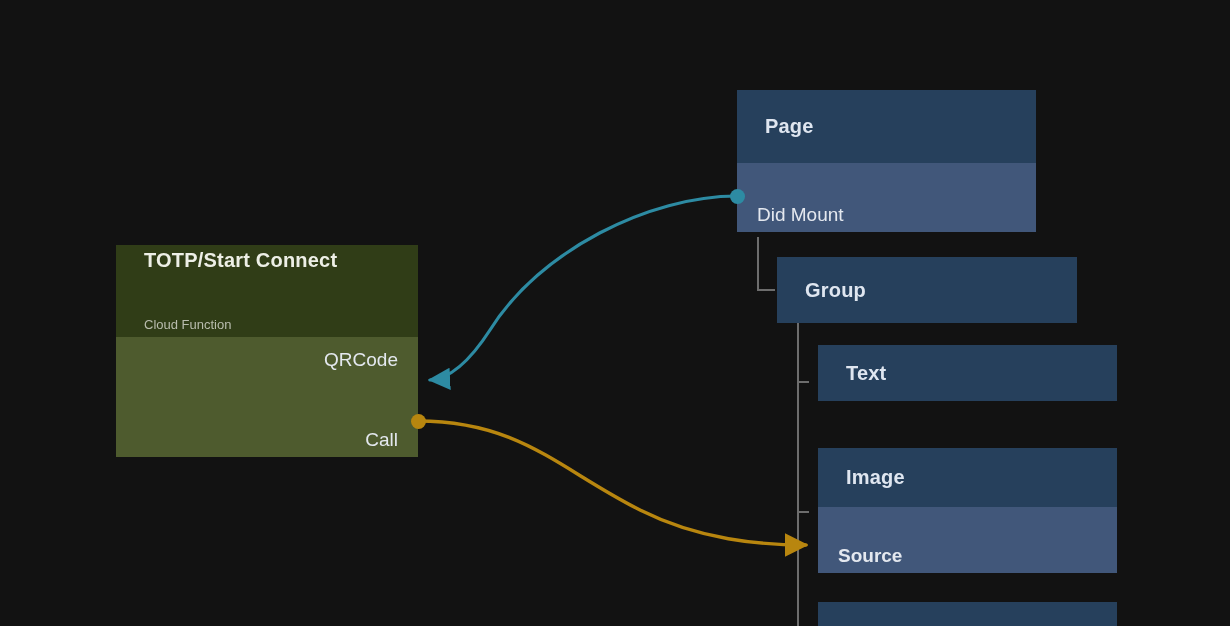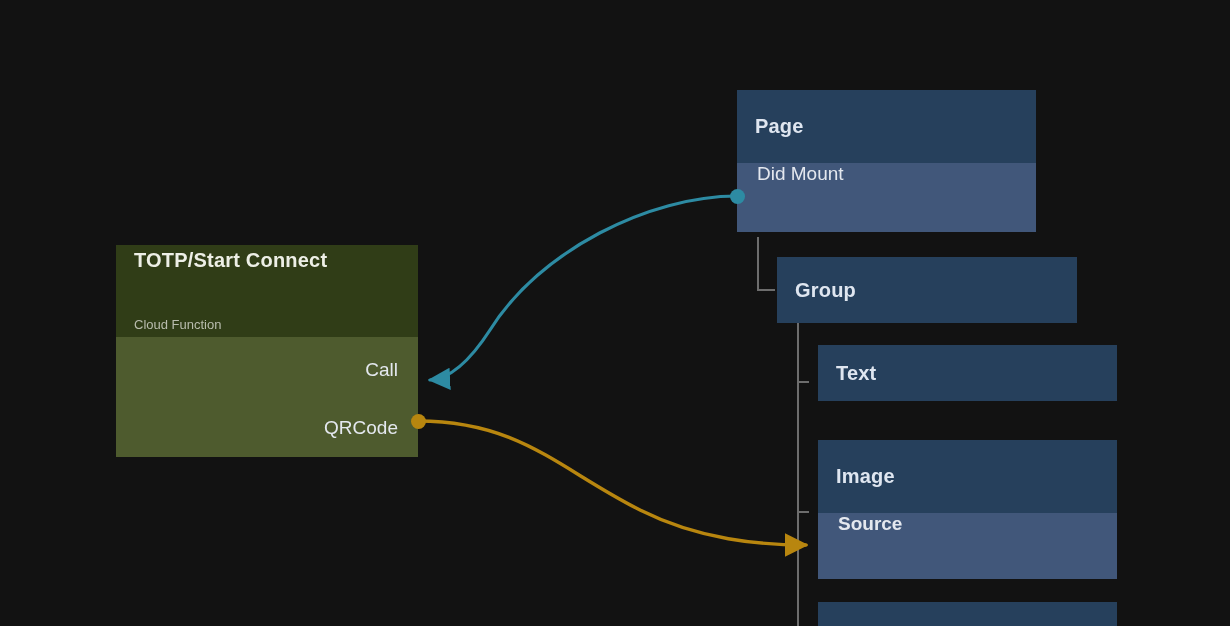--- a/index.html
+++ b/index.html
@@ -41,21 +41,21 @@
     z-index: 10;
     display: flex;
     flex-direction: column;
     overflow: hidden;
   }
 
   .node-header {
     display: flex;
     flex-direction: column;
     justify-content: center;
-    padding: 0 18px;
+    padding: 0 28px;
   }
 
   .node-title {
     font-size: 20px;
     font-weight: bold;
     color: #e8e8e4;
     letter-spacing: 0.2px;
     line-height: 1.25;
     white-space: nowrap;
   }
@@ -63,22 +63,22 @@
   .node-subtitle {
     font-size: 13px;
     font-weight: normal;
     color: #b9bcae;
     line-height: 1.3;
     white-space: nowrap;
   }
 
   .node-row {
     display: flex;
-    align-items: flex-start;
-    padding: 0 20px;
+    align-items: flex-end;
+    padding: 6px 20px;
     font-size: 19px;
     color: #e4e8ef;
     white-space: nowrap;
     position: relative;
   }
 
   .node-row.right { justify-content: flex-end; }
   .node-row.left  { justify-content: flex-start; }
 
   
@@ -137,26 +137,26 @@
   </svg>
 
   <div class="node node-function" style="left:116px; top:245px; width:302px; height:212px;">
 
     <div class="node-header" style="height:96px;gap:44px;">
       <div class="node-title">TOTP/Start Connect</div>
       <div class="node-subtitle">Cloud Function</div>
     </div>
 
     <div class="node-body">
+      <div class="node-row right" style="height:40px;">
+        <span>QRCode</span>
+      </div>
       <div class="node-row right" style="height:58px; margin-top:22px;">
         <span>Call</span>
       </div>
-      <div class="node-row right" style="height:40px;">
-        <span>QRCode</span>
-      </div>
     </div>
   </div>
 
   <div class="port-dot orange" style="left:411px; top:414px;"></div>
 
   <div class="node node-element" style="left:737px; top:90px; width:299px; height:142px;">
 
     <div class="node-header" style="height:73px;">
       <div class="node-title">Page</div>
     </div>
@@ -175,21 +175,21 @@
   </div>
 
   <div class="node node-element" style="left:818px; top:345px; width:299px; height:74px;">
     <div class="node-header" style="height:56px;">
       <div class="node-title">Text</div>
     </div>
   </div>
 
   <div class="node node-element" style="left:818px; top:440px; width:299px; height:139px;">
 
-    <div class="node-header" style="height:73px;">
+    <div class="node-header" style="height:59px;margin-top:8px;">
       <div class="node-title">Image</div>
     </div>
 
     <div class="node-row left port-row" style="height:66px;font-weight:bold;">
       <span>Source</span>
     </div>
   </div>
 
   <div class="node node-element" style="left:818px; top:602px; width:299px; height:74px;">
     <div class="node-header" style="height:74px;">

